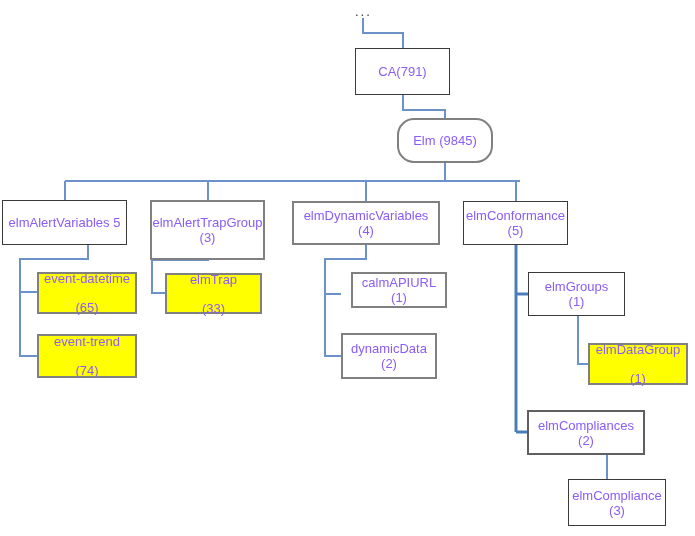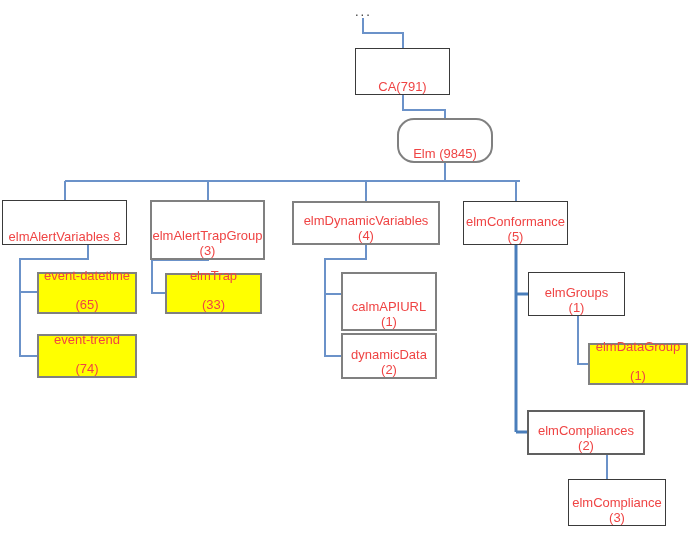--- a/index.html
+++ b/index.html
@@ -23,25 +23,25 @@
     width: 695px;
     height: 536px;
     pointer-events: none;
   }
   .node {
     position: absolute;
     box-sizing: border-box;
     display: flex;
     flex-direction: column;
     align-items: center;
-    justify-content: flex-end;
+    justify-content: center;
     text-align: center;
     background: #ffffff;
     border: 1px solid #3a3a3a;
-    color: #ef4444;
+    color: #8b5cf6;
     font-size: 13px;
     line-height: 15px;
     z-index: 2;
   }
   .node .lbl { display: block; white-space: nowrap; }
   .node .cnt { display: block; }
   .node.thick { border: 2px solid #808080; }
   .node.thickdark { border: 2px solid #606060; }
   .node.hl {
     background: #ffff00;
@@ -109,21 +109,21 @@
     <span class="lbl">CA(791)</span>
 
   </div>
 
   <div class="node thick" style="left:397px; top:118px; width:96px; height:45px;border-radius:17px;">
     <span class="lbl">Elm (9845)</span>
 
   </div>
 
   <div class="node" style="left:2px; top:200px; width:125px; height:45px;">
-    <span class="lbl">elmAlertVariables 8</span>
+    <span class="lbl">elmAlertVariables 5</span>
 
   </div>
 
   <div class="node hl" style="left:37px; top:272px; width:100px; height:42px;">
     <span class="lbl">event-datetime</span>
     <span class="cnt">(65)</span>
   </div>
 
   <div class="node hl" style="left:37px; top:334px; width:100px; height:44px;">
     <span class="lbl">event-trend</span>
@@ -138,21 +138,21 @@
   <div class="node hl" style="left:165px; top:273px; width:97px; height:41px;">
     <span class="lbl">elmTrap</span>
     <span class="cnt">(33)</span>
   </div>
 
   <div class="node thick" style="left:292px; top:201px; width:148px; height:44px;">
     <span class="lbl">elmDynamicVariables</span>
     <span class="cnt">(4)</span>
   </div>
 
-  <div class="node thick" style="left:341px; top:272px; width:96px; height:59px;">
+  <div class="node thick" style="left:351px; top:272px; width:96px; height:36px;">
     <span class="lbl">calmAPIURL</span>
     <span class="cnt">(1)</span>
   </div>
 
   <div class="node thick" style="left:341px; top:333px; width:96px; height:46px;">
     <span class="lbl">dynamicData</span>
     <span class="cnt">(2)</span>
   </div>
 
   <div class="node" style="left:463px; top:201px; width:105px; height:44px;">

